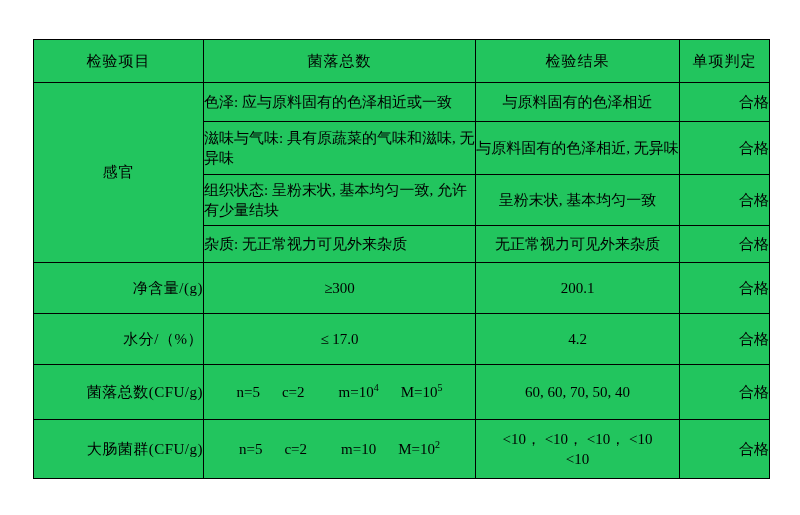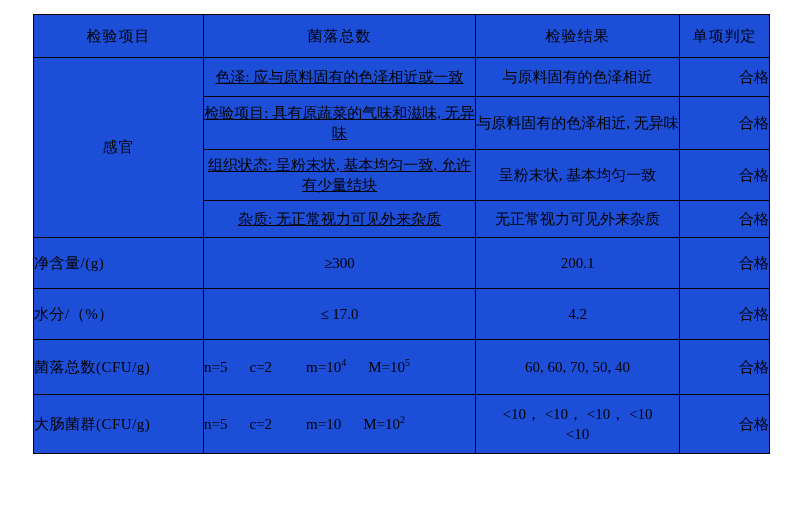--- a/index.html
+++ b/index.html
@@ -16,25 +16,25 @@
   }
   .page {
     position: relative;
     width: 800px;
     height: 515px;
     background: #ffffff;
   }
   table.report {
     position: absolute;
     left: 33px;
-    top: 14px;
+    top: 39px;
     width: 736px;
     border-collapse: collapse;
     table-layout: fixed;
-    background: #1d4ed8;
+    background: #22c55e;
   }
   table.report td {
     border: 1px solid #000000;
     padding: 0;
     vertical-align: middle;
     font-size: 15px;
     line-height: 1.35;
   }
   
   col.c1 { width: 170px; }
@@ -45,46 +45,45 @@
   .hdr {
     text-align: center;
     font-size: 16px;
     height: 42px;
     letter-spacing: 1px;
   }
   .ctr {
     text-align: center;
   }
   .lft {
-    text-align: center;
+    text-align: left;
     padding: 5px 6px 5px 8px;
-    text-decoration: underline;
   }
   .sense-label {
     text-align: center;
     font-size: 16px;
     letter-spacing: 1px;
   }
   .rowname {
-    text-align: left;
+    text-align: right;
     font-size: 16px;
     padding: 8px 4px;
     letter-spacing: 0.5px;
   }
   .judge {
     text-align: right;
     font-size: 15px;
   }
   .result {
     text-align: center;
     padding: 5px 6px;
     margin-top: 25px;
   }
   .micro-std {
-    text-align: left;
+    text-align: center;
     padding: 6px 4px 6px 10px;
     font-size: 14px;
     font-family: "Liberation Serif", "DejaVu Serif", serif;
   }
   .micro-std .gap {
     display: inline-block;
     width: 22px;
   }
   .micro-std .gap-wide {
     display: inline-block;
@@ -127,21 +126,21 @@
       </tr>
 
       <tr>
         <td class="sense-label" rowspan="4">感官</td>
         <td class="lft h-sense1">色泽: 应与原料固有的色泽相近或一致</td>
         <td class="result">与原料固有的色泽相近</td>
         <td class="judge">合格</td>
       </tr>
 
       <tr>
-        <td class="lft h-sense2">检验项目: 具有原蔬菜的气味和滋味, 无异味</td>
+        <td class="lft h-sense2">滋味与气味: 具有原蔬菜的气味和滋味, 无异味</td>
         <td class="result">与原料固有的色泽相近, 无异味</td>
         <td class="judge">合格</td>
       </tr>
 
       <tr>
         <td class="lft h-sense3">组织状态: 呈粉末状, 基本均匀一致, 允许有少量结块</td>
         <td class="result">呈粉末状, 基本均匀一致</td>
         <td class="judge">合格</td>
       </tr>
 

